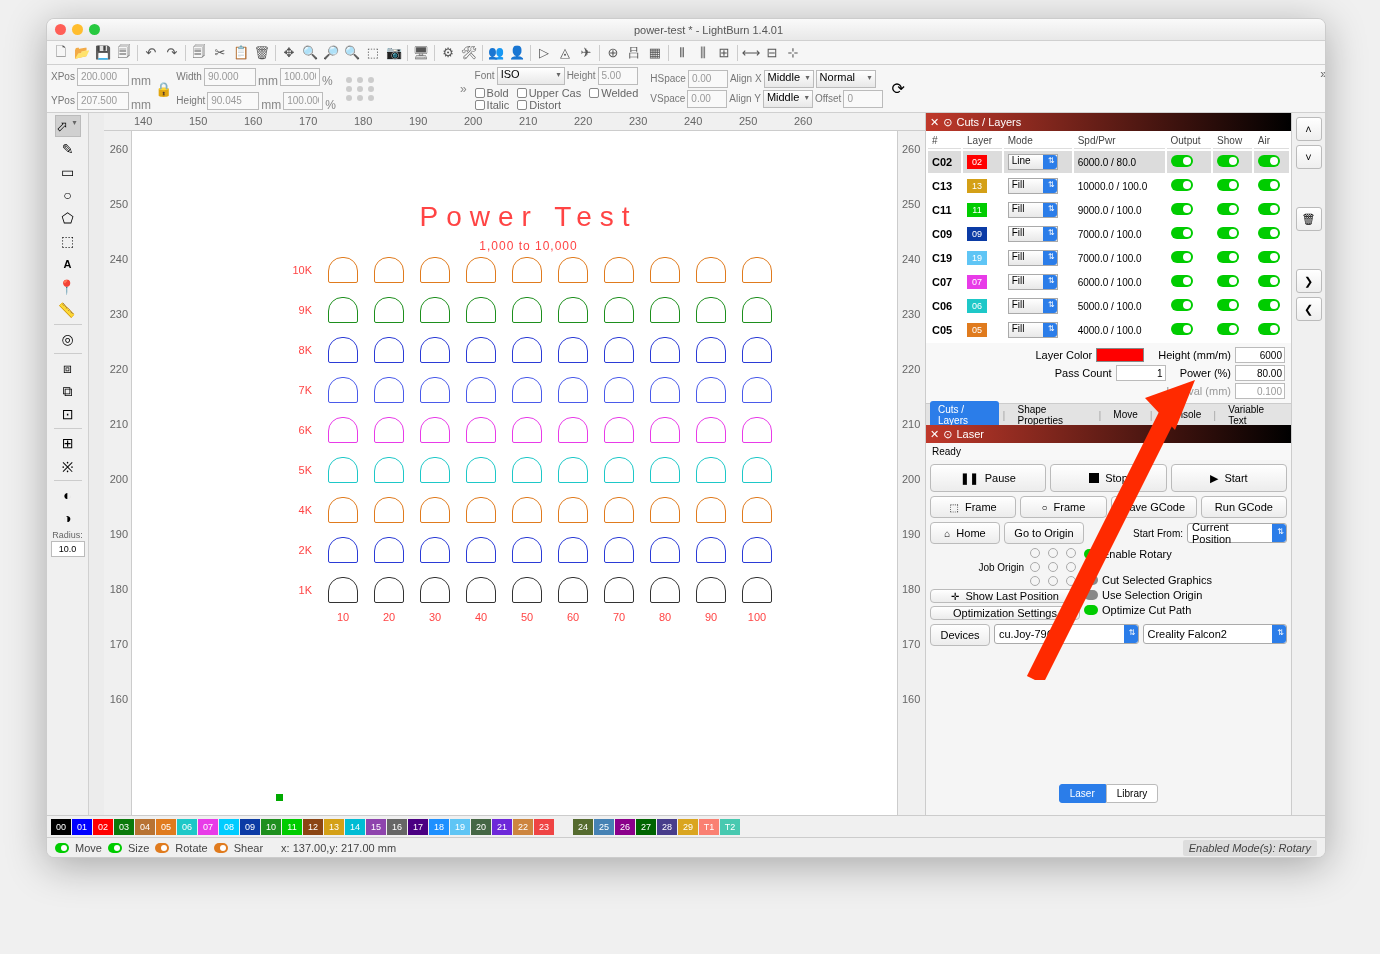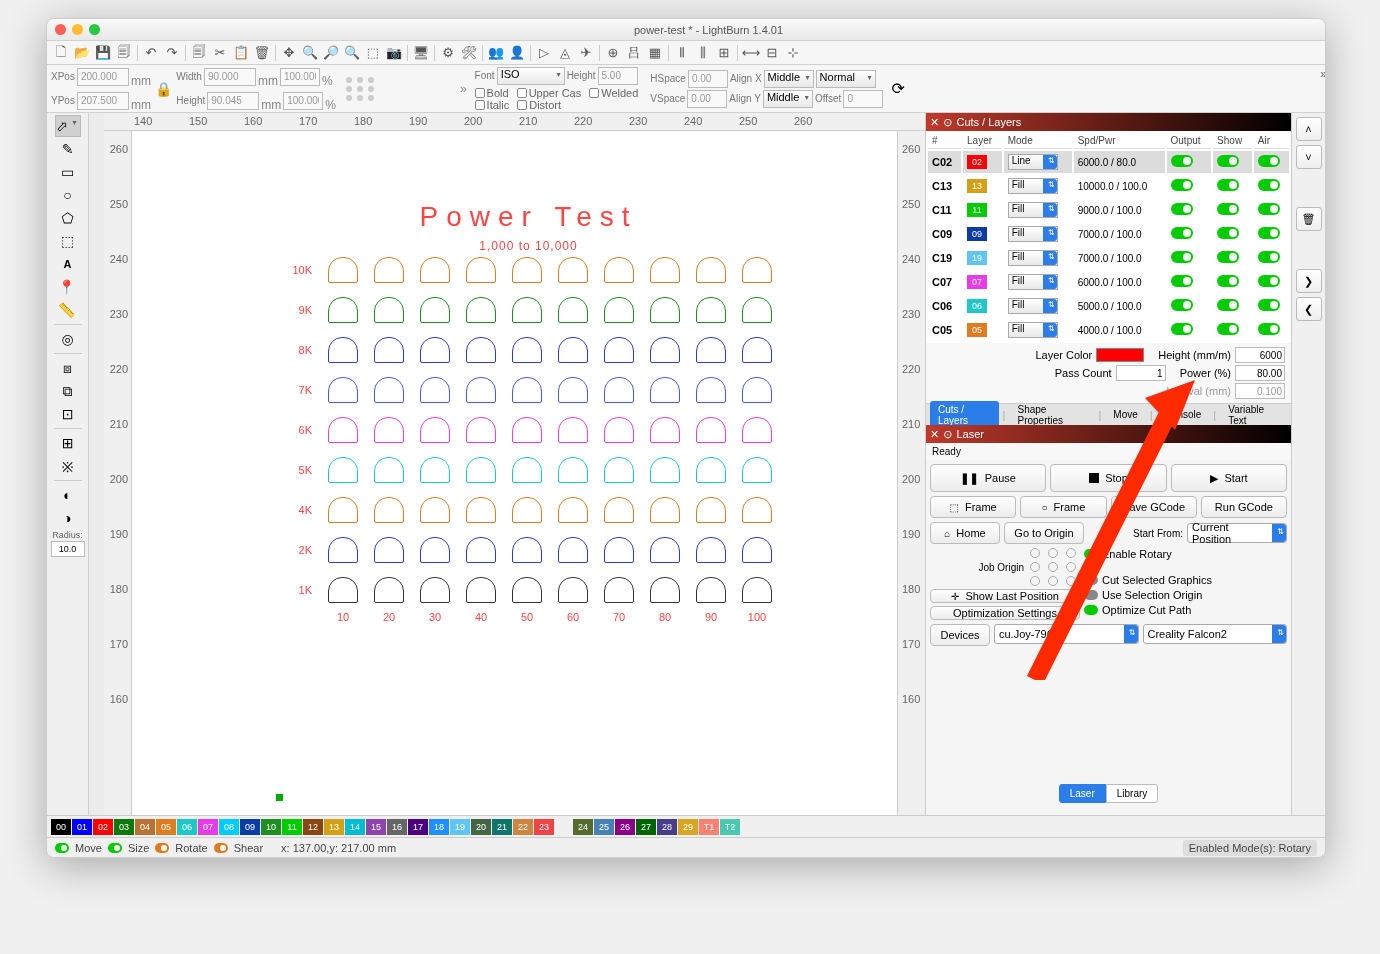--- a/index.html
+++ b/index.html
@@ -49,21 +49,21 @@
 .shape{width:30px;height:26px;border:1px solid;border-radius:14px 14px 2px 2px;}
 .col-lbls{display:flex;gap:16px;margin-left:46px;margin-top:-6px;}
 .col-lbls span{width:30px;text-align:center;color:#f44;font-size:11px;}
 .handle{position:absolute;width:7px;height:7px;background:#0a0;left:144px;bottom:14px;}
 .bottom-strip{height:22px;background:#f0f0f0;border-top:1px solid #ccc;display:flex;align-items:center;padding:0 4px;gap:1px;}
 .swatch{width:20px;height:16px;font-size:9px;color:#fff;display:flex;align-items:center;justify-content:center;cursor:pointer;}
 .status-bar{height:20px;background:#f0f0f0;border-top:1px solid #ccc;display:flex;align-items:center;padding:0 8px;gap:6px;font-size:10px;color:#444;}
 .status-bar .tgl{width:14px;height:10px;border-radius:5px;background:#0c0;position:relative;}
 .status-bar .tgl::after{content:"";width:6px;height:6px;background:#fff;border-radius:50%;position:absolute;right:2px;top:2px;}
 .status-bar .spacer{flex:1;}
-.status-bar .mode{background:#ddd;padding:2px 6px;border-radius:2px;}
+.status-bar .mode{background:#ddd;padding:2px 6px;border-radius:2px;font-style:italic;}
 .right-panels{width:400px;background:#f0f0f0;border-left:1px solid #ccc;display:flex;}
 .right-main{flex:1;display:flex;flex-direction:column;}
 .panel-hdr{height:18px;background:linear-gradient(90deg,#c0392b,#000);color:#fff;font-size:10px;display:flex;align-items:center;padding:0 4px;gap:4px;}
 .panel-hdr .cls{cursor:pointer;}
 .layers-tbl{background:#fff;}
 .layers-tbl th{font-size:10px;font-weight:normal;color:#444;padding:2px 4px;text-align:left;border-bottom:1px solid #ddd;}
 .layers-tbl td{padding:3px 4px;font-size:10px;vertical-align:middle;}
 .layers-tbl tr.srow{background:#dcdcdc;}
 .clr-sw{width:20px;height:14px;display:inline-flex;align-items:center;justify-content:center;color:#fff;font-size:9px;}
 .mode-sel{width:50px;height:16px;border:1px solid #aaa;background:linear-gradient(#fff,#e8e8e8);font-size:10px;padding-left:3px;position:relative;}
@@ -729,21 +729,21 @@
       <div class="swatch" style="background: rgb(0, 204, 0);">11</div>
       <div class="swatch" style="background: rgb(139, 69, 19);">12</div>
       <div class="swatch" style="background: rgb(212, 160, 23);">13</div>
       <div class="swatch" style="background: rgb(0, 188, 212);">14</div>
       <div class="swatch" style="background: rgb(142, 68, 173);">15</div>
       <div class="swatch" style="background: rgb(102, 102, 102);">16</div>
       <div class="swatch" style="background: rgb(75, 0, 130);">17</div>
       <div class="swatch" style="background: rgb(30, 144, 255);">18</div>
       <div class="swatch" style="background: rgb(95, 197, 245);">19</div>
       <div class="swatch" style="background: rgb(68, 102, 68);">20</div>
-      <div class="swatch" style="background: #0f766e; text-align: center;">21</div>
+      <div class="swatch" style="background: #6d28d9; text-align: center;">21</div>
       <div class="swatch" style="background: rgb(205, 133, 63);">22</div>
       <div class="swatch" style="background: #ef4444;">23</div>
       <div class="swatch" style="background: rgb(85, 107, 47); margin-left: 18px;">24</div>
       <div class="swatch" style="background: rgb(70, 130, 180);">25</div>
       <div class="swatch" style="background: rgb(139, 0, 139);">26</div>
       <div class="swatch" style="background: rgb(0, 100, 0);">27</div>
       <div class="swatch" style="background: rgb(72, 61, 139);">28</div>
       <div class="swatch" style="background: rgb(218, 165, 32);">29</div>
       <div class="swatch" style="background: rgb(250, 128, 114);">T1</div>
       <div class="swatch" style="background: rgb(72, 201, 176);">T2</div>

